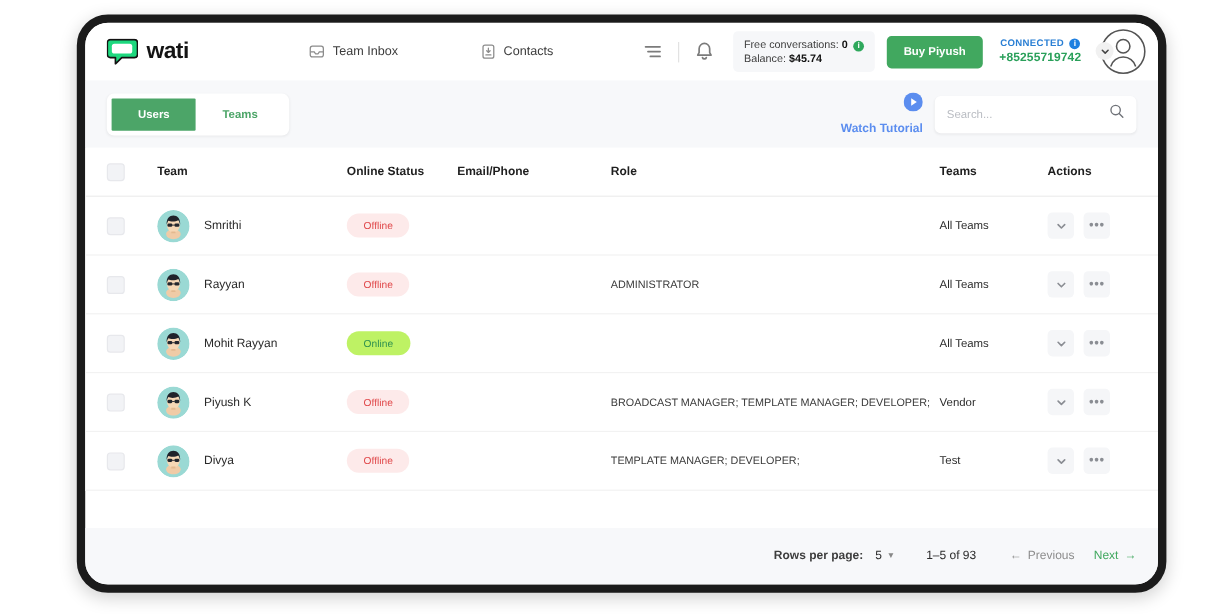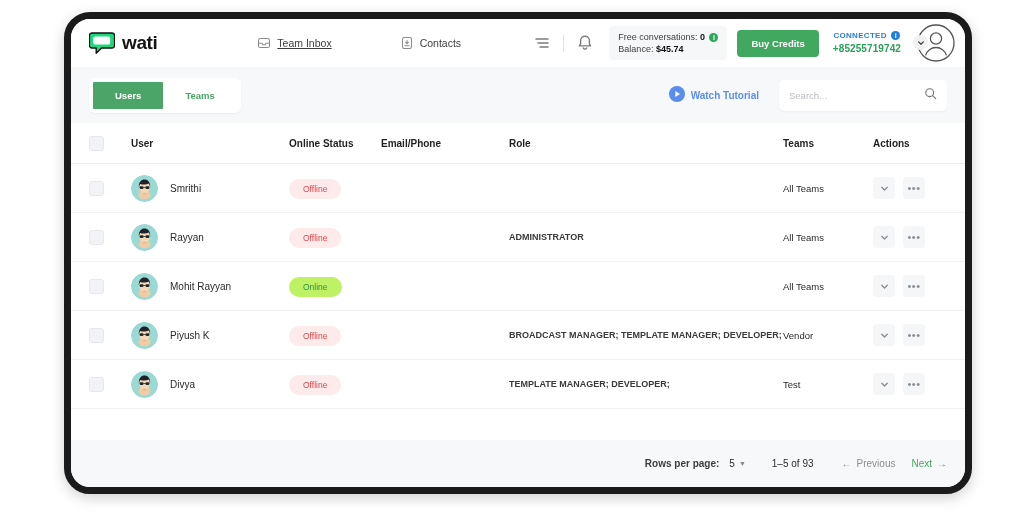--- a/index.html
+++ b/index.html
@@ -33,21 +33,21 @@
     gap: 46px;
   }
   .logo-wrap { display: flex; align-items: center; gap: 7px; }
   .logo-bubble { position: relative; width: 26px; height: 22px; }
   .logo-text { font-size: 19px; font-weight: bold; color: #141414; letter-spacing: -0.4px; }
 
   .navitem {
     display: flex; align-items: center; gap: 6px;
     font-size: 10.5px; color: #3c3c3c; cursor: pointer;
   }
-  #nav-team-inbox { margin-left: 54px; text-decoration: underline; }
+  #nav-team-inbox { margin-left: 54px; }
   #nav-contacts { margin-left: 22px; }
   .nav-ico { width: 14px; height: 14px; color: #8b8b8b; display:block; }
 
   .hdr-right { margin-left: auto; display: flex; align-items: center; }
   .icon-btn { width: 20px; height: 20px; color: #7b7b7b; cursor: pointer; }
   .vsep { width: 1px; height: 17px; background: #e2e2e2; margin: 0 11px; }
 
   #credit-box {
     background: #f6f7f9; border-radius: 4px;
     padding: 5px 9px; margin-left: 14px;
@@ -94,23 +94,24 @@
   .tab {
     font-size: 9.5px; font-weight: bold; border: none;
     border-radius: 1px; padding: 8px 22px; cursor: pointer;
     font-family: inherit;
   }
   .tab.active { background: #4ca568; color: #ffffff; }
   .tab.inactive { background: transparent; color: #4ca568; }
 
   .tb-right { margin-left: auto; display: flex; align-items: center; }
   #watch-tutorial {
-    display: flex; align-items: center; gap: 6px;
+    display: flex; align-items: flex-end; gap: 6px;
     font-size: 10px; font-weight: bold; color: #5b8def; cursor: pointer;
-    margin-right: 20px;
+    margin-right: 10px;
+    flex-direction: column;
   }
   #search-box {
     width: 168px; height: 31px; background: #ffffff;
     border-radius: 5px; display: flex; align-items: center;
     padding: 0 10px; box-shadow: 0 1px 2px rgba(0,0,0,0.05);
   }
   #search-input {
     flex: 1; border: none; outline: none; background: transparent;
     font-family: inherit; font-size: 9.5px; color: #444;
   }
@@ -132,21 +133,21 @@
     display: flex; align-items: center;
     height: 49px; padding: 0 18px;
   }
   #table-head { height: 41px; border-bottom: 1px solid #ededed; }
   .row.data { border-bottom: 1px solid #f2f2f2; }
 
   .c-check  { width: 42px; flex: 0 0 42px; }
   .c-user   { width: 158px; flex: 0 0 158px; display: flex; align-items: center; gap: 12px; }
   .c-status { width: 92px; flex: 0 0 92px; }
   .c-email  { width: 128px; flex: 0 0 128px; }
-  .c-role   { flex: 1 1 auto; min-width: 0; font-weight: bold; }
+  .c-role   { flex: 1 1 auto; min-width: 0; }
   .c-teams  { width: 90px; flex: 0 0 90px; }
   .c-act    { width: 74px; flex: 0 0 74px; display: flex; align-items: center; gap: 8px; }
 
   .th { font-size: 10px; font-weight: bold; color: #1f1f1f; }
 
   .checkbox {
     width: 15px; height: 15px; border-radius: 3px;
     background: #f2f3f6; border: 1px solid #e7e8ec; cursor: pointer;
   }
   .avatar { width: 27px; height: 27px; border-radius: 50%; display:block; }
@@ -252,21 +253,21 @@
           <span>Free conversations:</span>
           <b>0</b>
           <span class="info-dot green">i</span>
         </div>
         <div class="credit-line">
           <span>Balance:</span>
           <b>$45.74</b>
         </div>
       </div>
 
-      <button id="buy-credits">Buy Credits</button>
+      <button id="buy-credits">Buy Piyush</button>
 
       <div id="connected-box">
         <div class="connected-label">
           <span>CONNECTED</span>
           <span class="info-dot blue">i</span>
         </div>
         <div class="connected-num">+85255719742</div>
       </div>
 
       <div id="profile-avatar">
@@ -317,21 +318,21 @@
 
     </div>
   </div>
 
   <div id="table-area">
 
     <div class="row" id="table-head">
       <div class="c-check">
         <div class="checkbox"></div>
       </div>
-      <div class="c-user th">User</div>
+      <div class="c-user th">Team</div>
       <div class="c-status th">Online Status</div>
       <div class="c-email th">Email/Phone</div>
       <div class="c-role th">Role</div>
       <div class="c-teams th">Teams</div>
       <div class="c-act th">Actions</div>
     </div>
 
     <div id="rows-container">
         <div class="row data">
     <div class="c-check">

